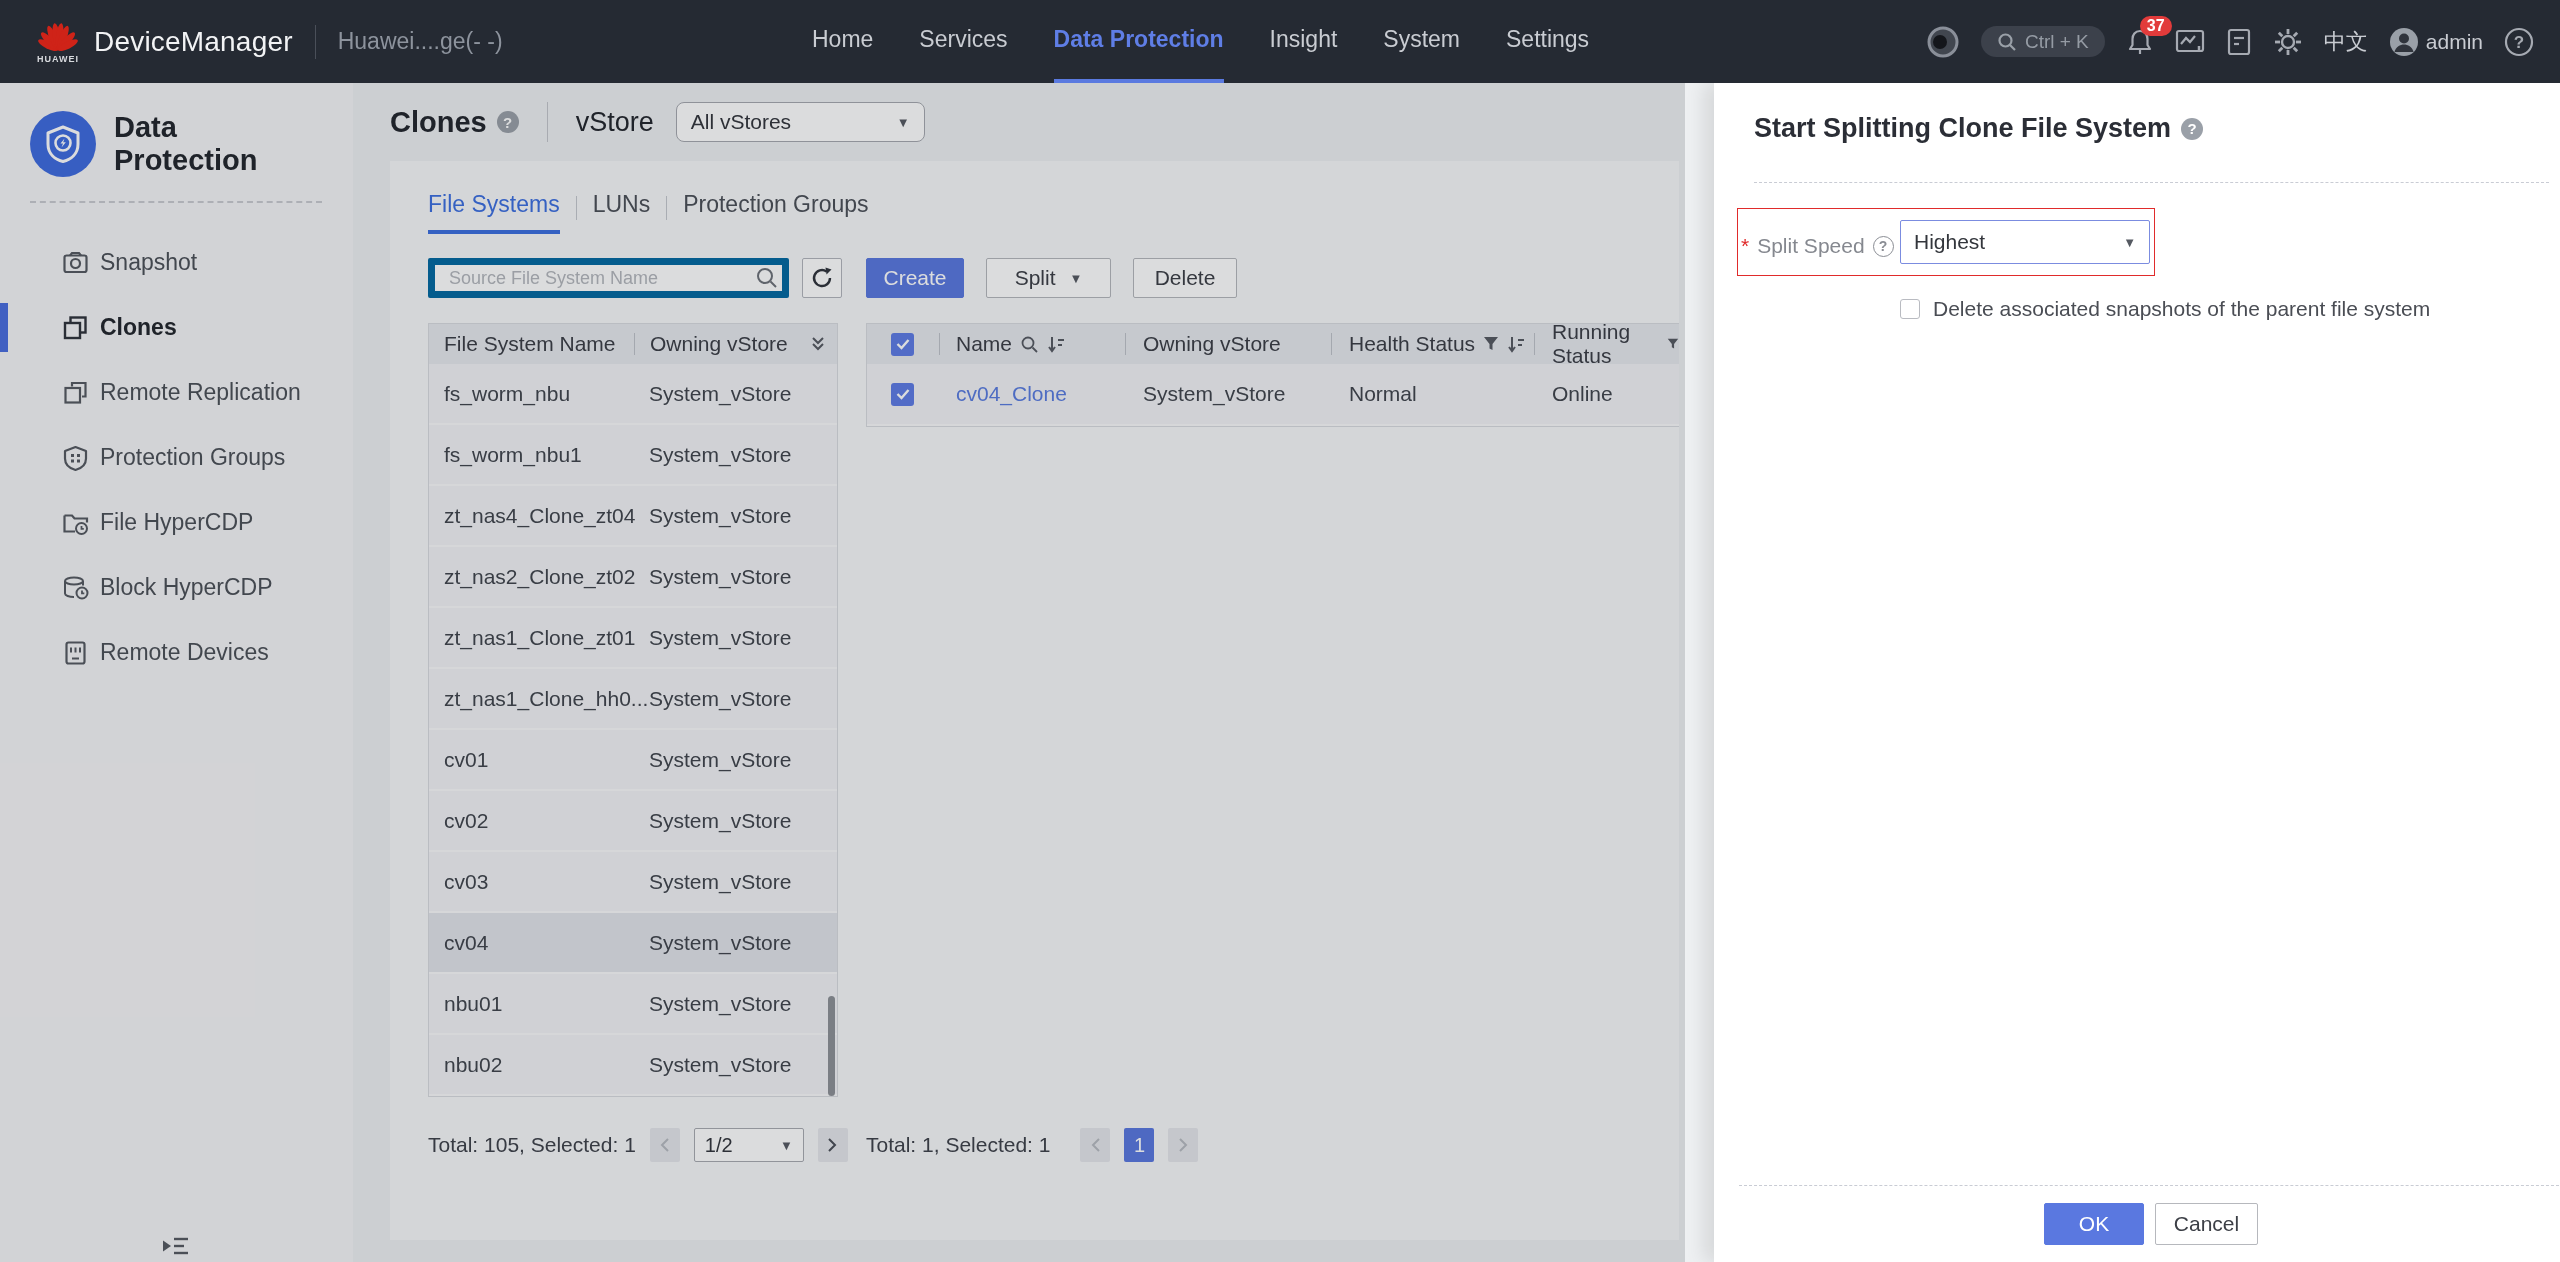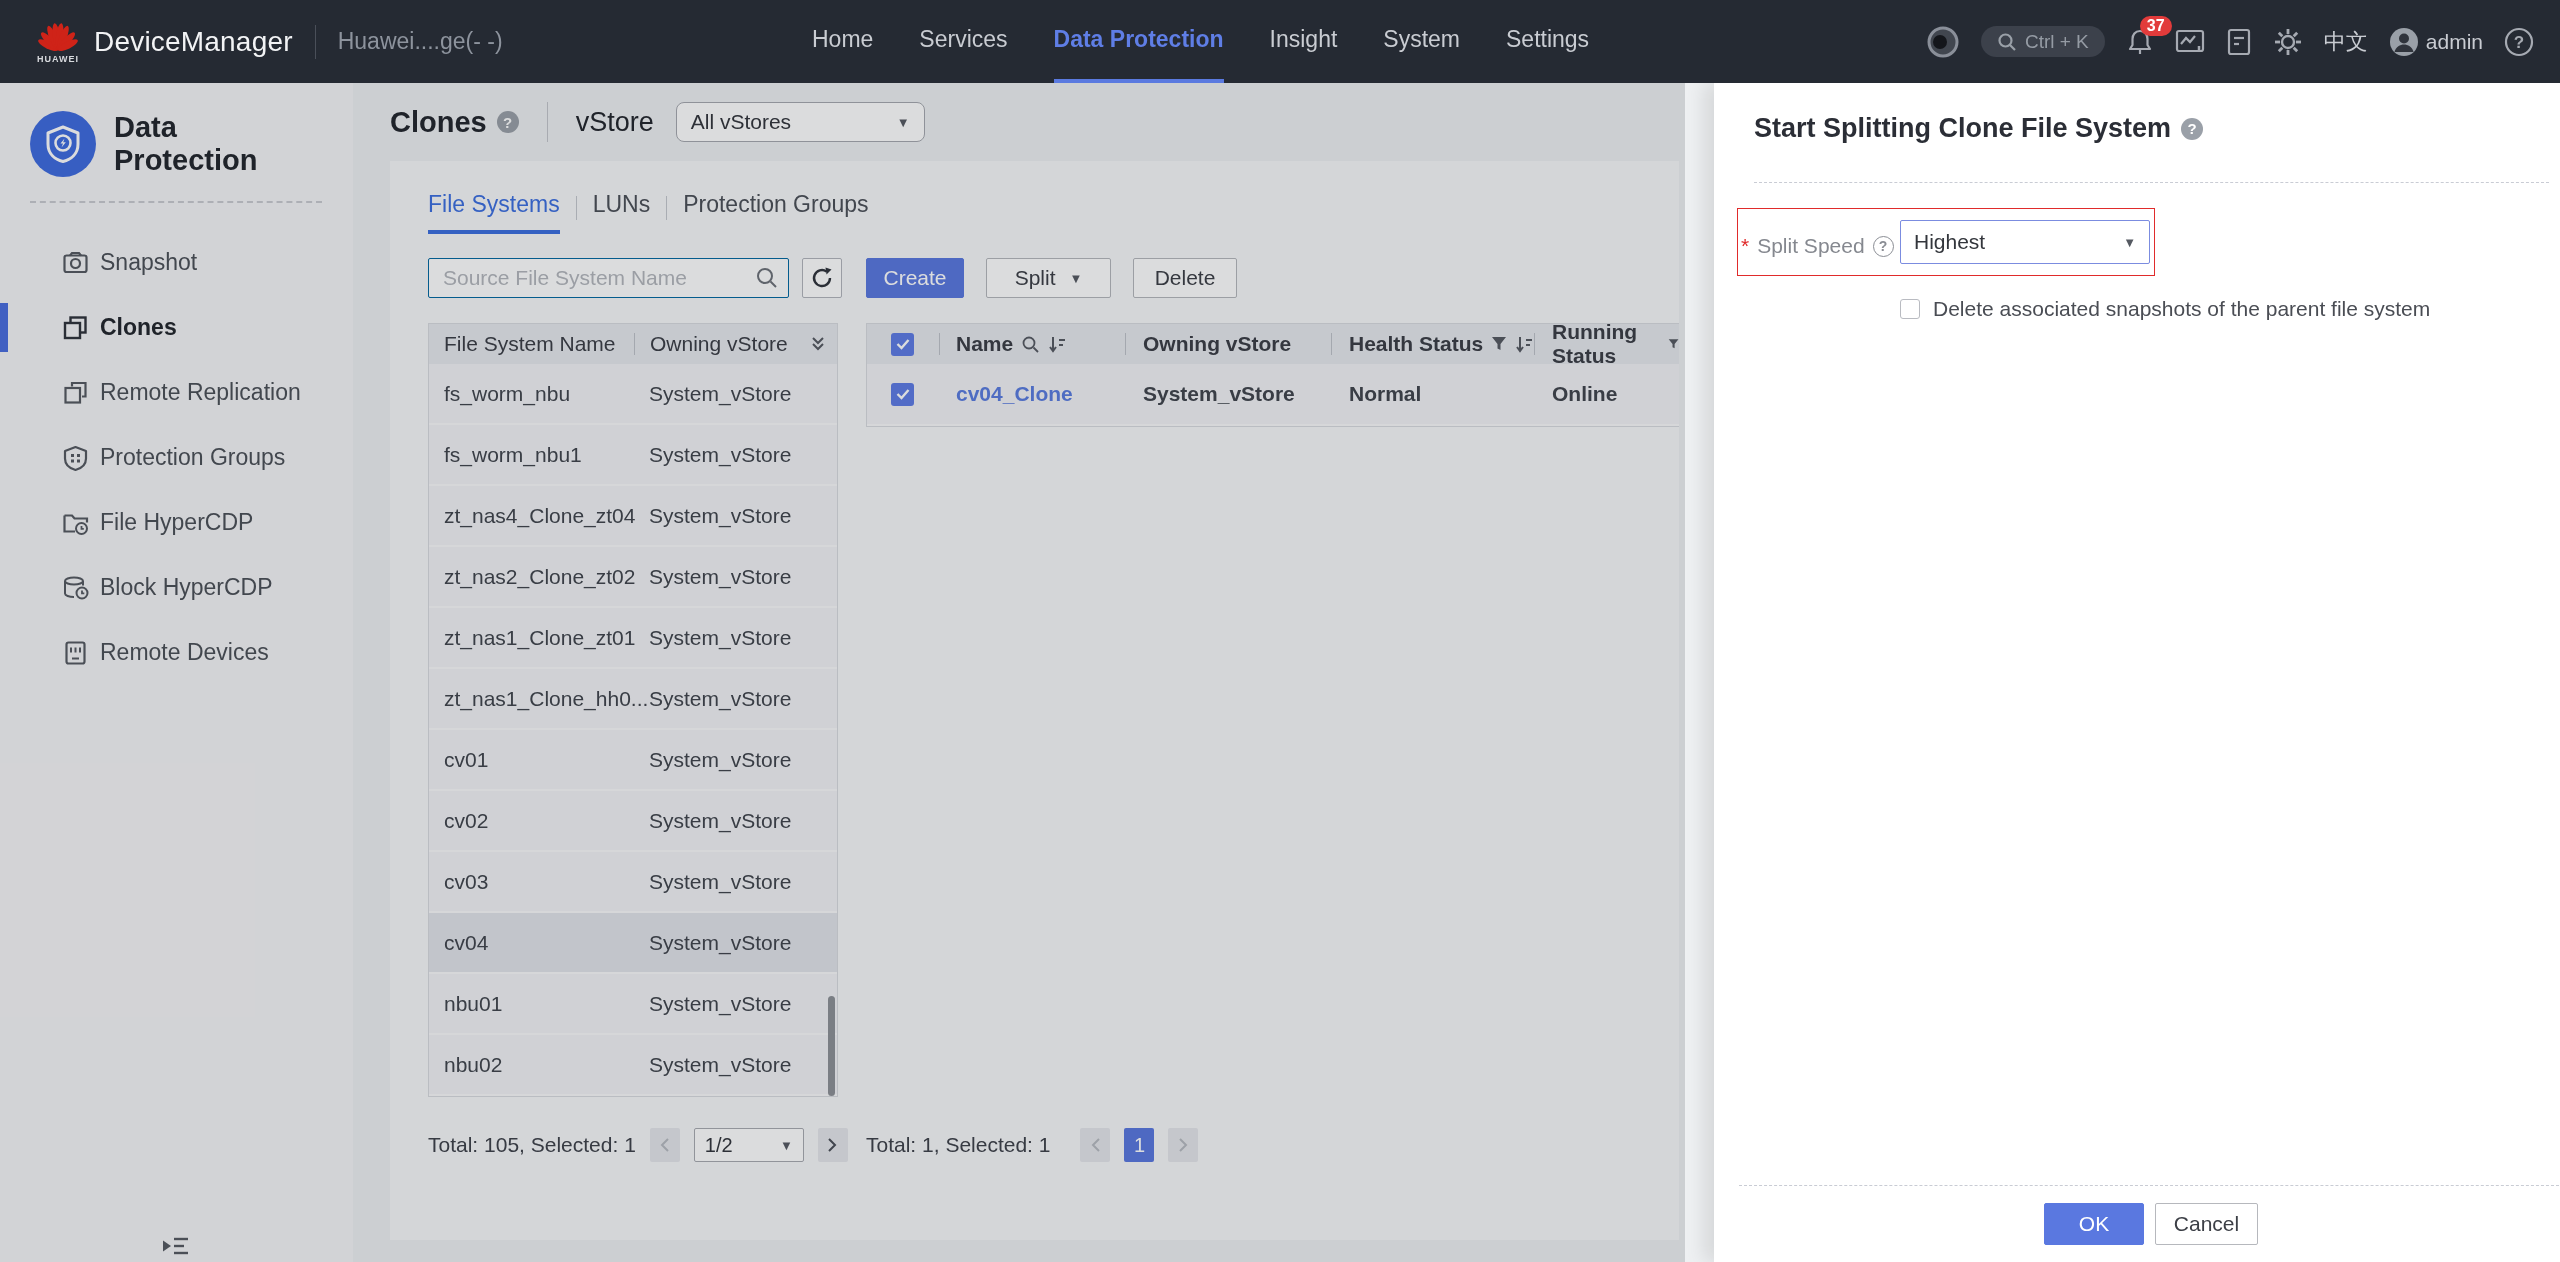--- a/index.html
+++ b/index.html
@@ -48,21 +48,21 @@
   .caret { font-size:13px; color:#565a62; }
   .card { position:absolute; left:37px; top:78px; width:1289px; height:1079px; background:#f7f8fa; overflow:hidden; }
 
   .tabs { position:absolute; left:38px; top:30px; display:flex; align-items:center; gap:16px; }
   .tab { font-size:23px; color:#4c5058; padding-bottom:12px; border-bottom:4px solid transparent; cursor:pointer; }
   .tab.active { color:#3d6fe0; border-bottom:4px solid #3d6fe0; }
   .tab-sep { width:1px; height:24px; background:#c5c8ce; margin-bottom:10px; }
 
   .search-row { position:absolute; left:38px; top:97px; display:flex; gap:13px; }
   .search-input { position:relative; width:361px; height:40px; }
-  .search-input input { width:100%; height:100%; border:1px solid #0369a1; border-radius:2px; background:#fff; font-size:21px; color:#33363c; padding:0 44px 0 14px; outline:none; font-family:inherit; }
+  .search-input input { width:100%; height:100%; border:7px solid #0369a1; border-radius:2px; background:#fff; font-size:18px; color:#33363c; padding:0 44px 0 14px; outline:none; font-family:inherit; }
   .search-input input::placeholder { color:#b4b7bd; }
   .in-ico { position:absolute; right:10px; top:8px; }
   .sq-btn { width:40px; height:40px; border:1px solid #b3b6bd; border-radius:2px; background:#fff; display:flex; align-items:center; justify-content:center; cursor:pointer; }
 
   .tbl { position:absolute; border:1px solid #d9dbe0; background:#f7f8fa; }
   .tbl-head { height:40px; background:#e7e9ee; display:flex; align-items:center; font-size:21px; color:#3b3e46; position:relative; }
   .row { height:61px; display:flex; align-items:center; font-size:21px; color:#41454d; background:#f2f3f6; border-bottom:2px solid #f9fafb; }
   .row.selected { background:#e2e4ea; }
   .c-name { padding-left:15px; width:205px; }
   .c-vstore { padding-left:15px; }
@@ -436,21 +436,21 @@
         </div>
       <div class="btn btn-plain" style="width:125px;">
           <span>Split</span>
           <span class="caret">▼</span>
         </div>
       <div class="btn btn-plain" style="width:104px;">
           <span>Delete</span>
         </div>
     </div>
 
-    <div class="tbl" style="left:476px; top:162px; width:813px; height:104px; border-right:none;font-weight:bold;">
+    <div class="tbl" style="left:476px; top:162px; width:813px; height:104px; border-right:none;">
       <div class="tbl-head" style="height:40px;">
         <span class="ct-check checkbox checked">
           <svg width="14" height="12" viewBox="0 0 14 12">
               <polyline points="1.5,6 5.5,10 12.5,2" fill="none" stroke="#fff" stroke-width="2.4"></polyline>
             </svg>
         </span>
         <span class="hd-sep vln1"></span>
         <span class="ct-name">
           <span>Name</span>
           <svg width="19" height="19" viewBox="0 0 19 19">

